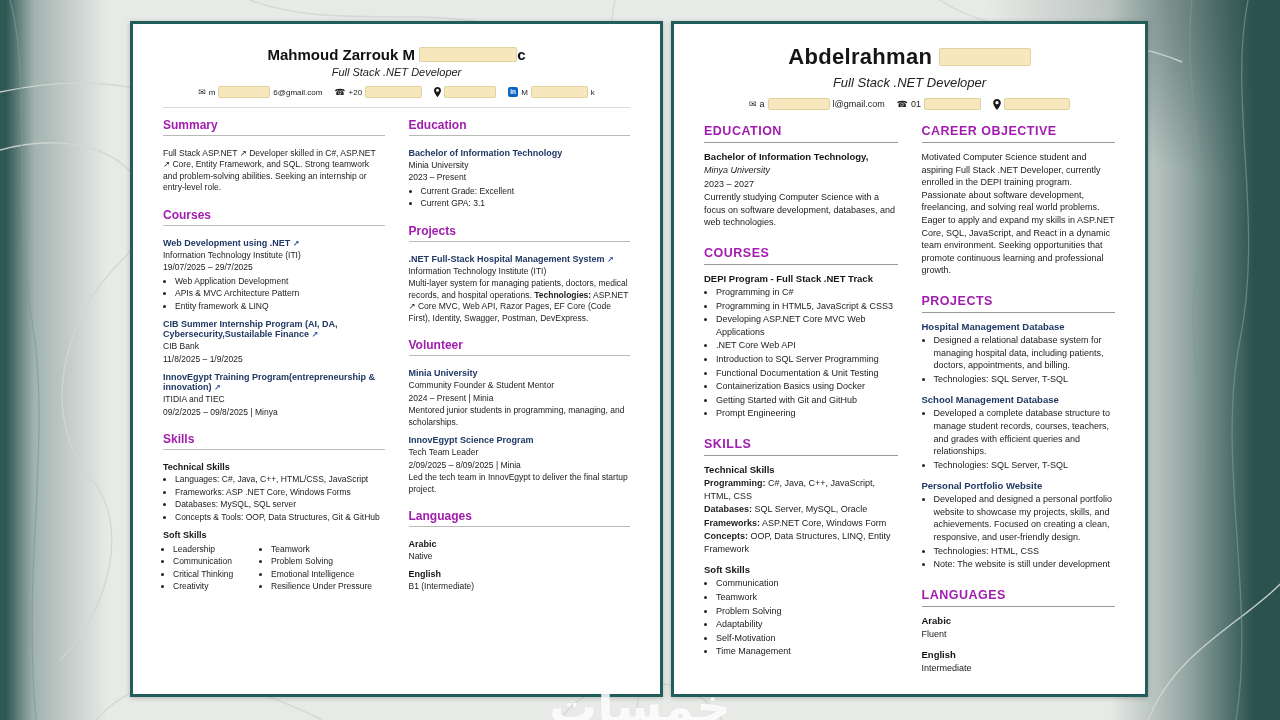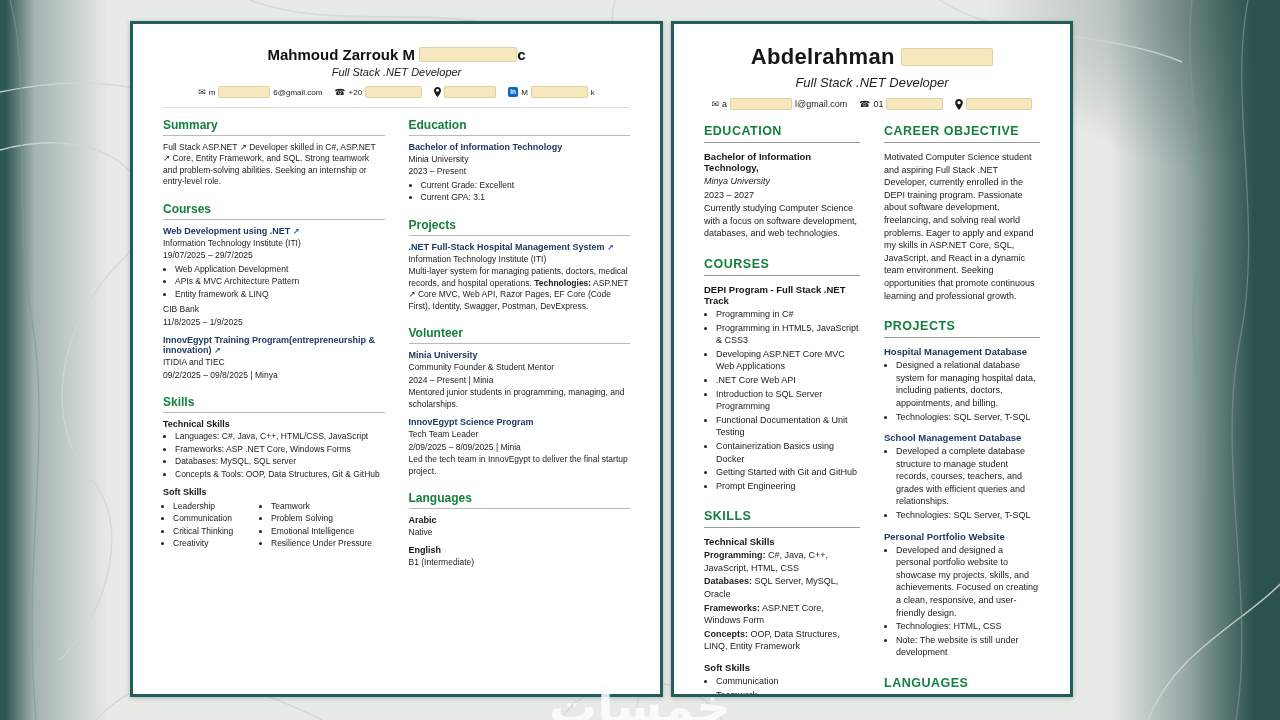--- a/index.html
+++ b/index.html
@@ -8,41 +8,41 @@
     background-color:#e8eae7;
     background-image:
       linear-gradient(90deg,#2f5854 0px,#2f5854 6px,rgba(47,88,84,.38) 34px,rgba(47,88,84,0) 108px),
       linear-gradient(270deg,#2b524e 0px,#2b524e 26px,rgba(43,82,78,.45) 92px,rgba(43,82,78,0) 170px),
       radial-gradient(ellipse 420px 260px at 100% 0%,rgba(34,66,62,.55),rgba(34,66,62,0) 70%);
   }
   .contours{position:absolute;inset:0;pointer-events:none;}
   .card{position:absolute;background:#ffffff;border:3px solid #215e5b;box-sizing:border-box;
     box-shadow:0 1px 5px rgba(0,0,0,.22);overflow:hidden;}
   .card-left{left:130px;top:21px;width:533px;height:676px;padding:22px 30px 16px;}
-  .card-right{left:671px;top:21px;width:402px;height:676px;padding:20px 30px 16px;}
+  .card-right{left:671px;top:21px;width:477px;height:676px;padding:20px 30px 16px;}
   header{text-align:center;}
   .card-left h1{margin:0;font-size:15px;font-weight:700;color:#111;}
   .card-right h1{margin:0;font-size:22px;font-weight:700;color:#161616;letter-spacing:.3px;}
   .subtitle{font-style:italic;color:#222;}
   .card-left .subtitle{font-size:11px;margin-top:3px;}
   .card-right .subtitle{font-size:13px;margin-top:5px;}
   .contact{display:flex;justify-content:center;align-items:center;gap:12px;margin-top:8px;color:#222;}
   .card-left .contact{font-size:8px;border-bottom:1px solid #dcdcdc;padding-bottom:9px;}
   .card-right .contact{font-size:9px;padding-bottom:4px;}
   .c-item{display:inline-flex;align-items:center;gap:3px;white-space:nowrap;}
   .cicon{font-size:9px;line-height:1;}
   .li-badge{display:inline-block;width:10px;height:10px;background:#0a66c2;color:#fff;
     font-size:6.5px;font-weight:700;text-align:center;line-height:10px;border-radius:2px;}
   .redact{display:inline-block;height:10px;background:#f6e7bd;border:1px solid rgba(190,170,110,.35);
     border-radius:2px;vertical-align:-2px;}
   .card-left h1 .redact{height:13px;width:96px;vertical-align:-2px;}
   .card-right h1 .redact{height:16px;width:90px;vertical-align:-2px;}.w50{width:50px}.w55{width:55px}.w60{width:60px}.w64{width:64px}
   .cols{display:flex;gap:24px;margin-top:10px;align-items:flex-start;}
   .col{flex:1;min-width:0;}
-  .sec-h{margin:0 0 6px;color:#15803d;}
+  .sec-h{margin:0 0 12px;color:#a21caf;}
   .card-left .sec-h{font-size:12px;border-bottom:1px solid #b9b9b9;padding-bottom:3px;}
   .card-right .sec-h{font-size:12.5px;letter-spacing:.5px;border-bottom:1px solid #9a9a9a;padding-bottom:4px;margin-bottom:8px;}
   .sec + .sec{margin-top:14px;}
   .card-right .sec + .sec{margin-top:17px;}
   .etitle{font-weight:700;color:#161616;margin:7px 0 2px;}
   .card-left .etitle{font-size:9px;}
   .card-right .etitle{font-size:9.5px;margin-top:9px;}
   .sec-h + .etitle{margin-top:1px;}
   .navy{color:#1f3864;}
   .lnk{font-size:8px;color:#2b579a;}
@@ -122,20 +122,21 @@
           <section class="sec">
             <h3 class="sec-h">Courses</h3>
             <div class="etitle navy"><span>Web Development using .NET </span><span class="lnk">↗</span></div>
             <div class="txt">Information Technology Institute (ITI)</div>
             <div class="txt">19/07/2025 – 29/7/2025</div>
             <ul class="blist">
               <li>Web Application Development</li>
               <li>APIs &amp; MVC Architecture Pattern</li>
               <li>Entity framework &amp; LINQ</li>
             </ul>
+            <div class="etitle navy"><span>CIB Summer Internship Program (AI, DA, Cybersecurity,Sustailable Finance </span><span class="lnk">↗</span></div>
             <div class="txt">CIB Bank</div>
             <div class="txt">11/8/2025 – 1/9/2025</div>
             <div class="etitle navy"><span>InnovEgypt Training Program(entrepreneurship &amp; innovation) </span><span class="lnk">↗</span></div>
             <div class="txt">ITIDIA and TIEC</div>
             <div class="txt">09/2/2025 – 09/8/2025 | Minya</div>
           </section>
           <section class="sec">
             <h3 class="sec-h">Skills</h3>
             <div class="etitle">Technical Skills</div>
             <ul class="blist">

